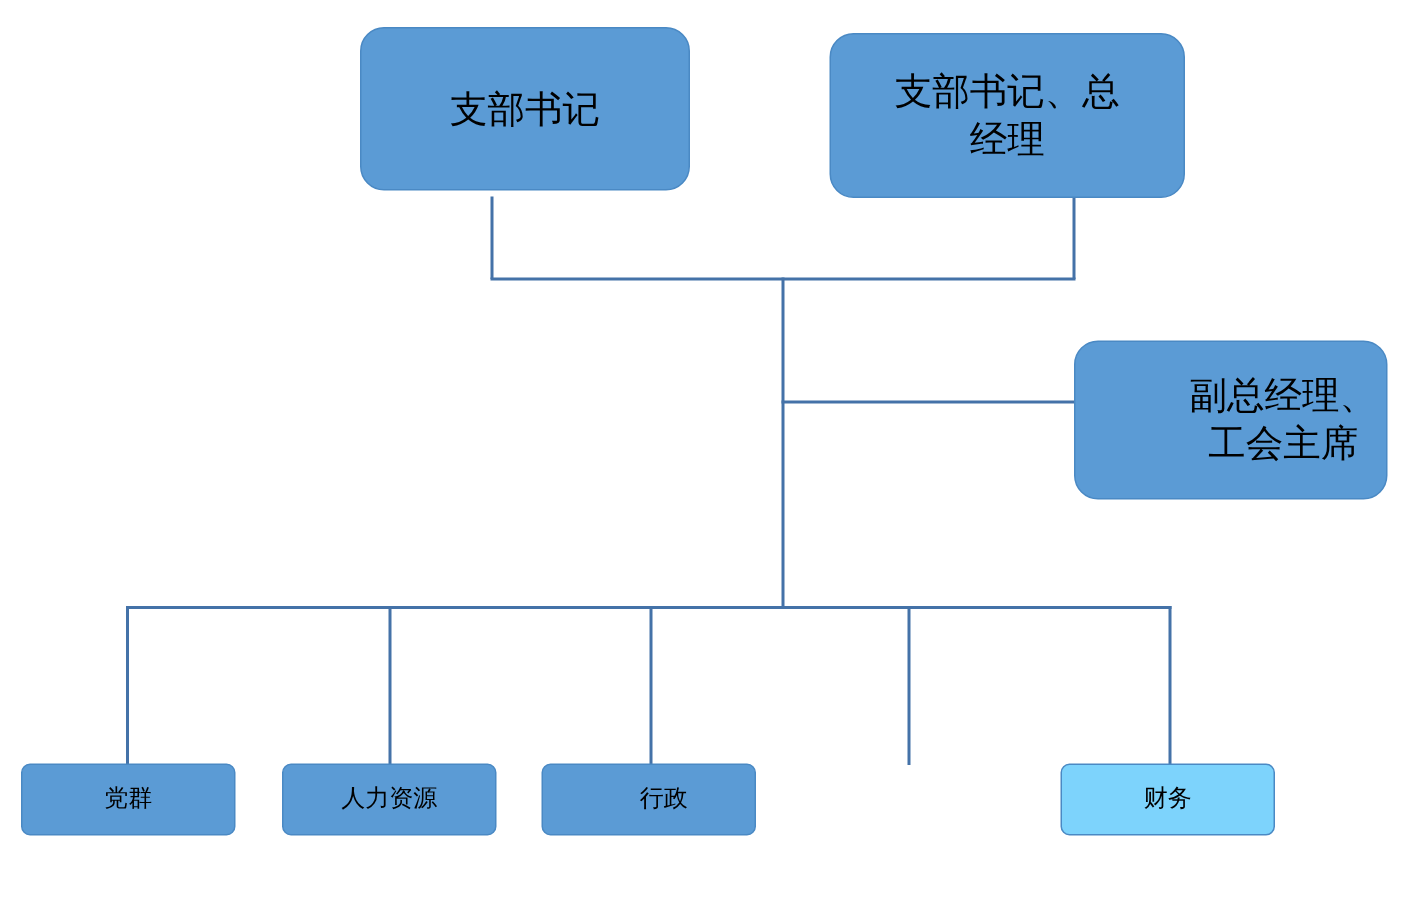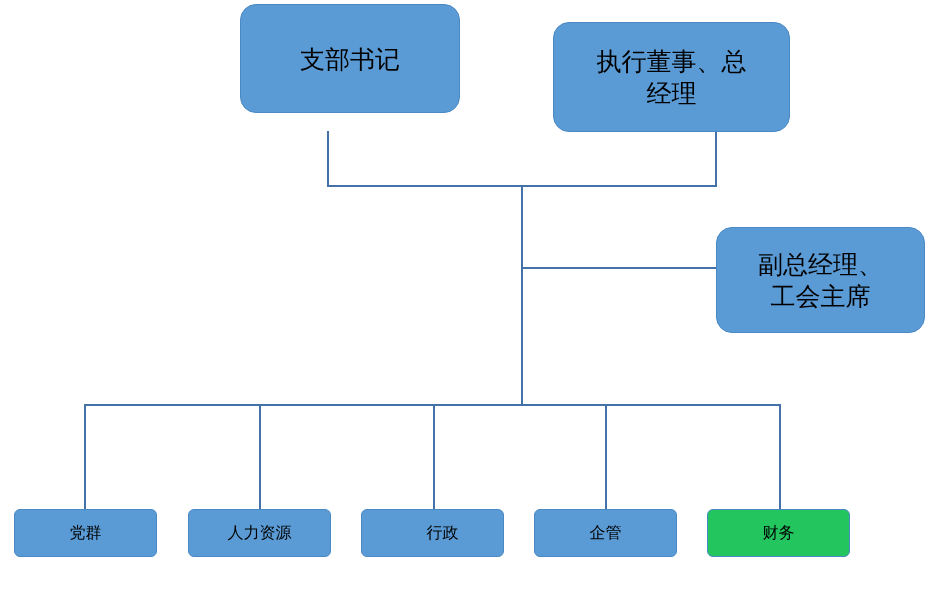--- a/index.html
+++ b/index.html
@@ -62,23 +62,22 @@
     <div class="edge v" style="left: 715px; top: 132px; height: 54px; background: rgb(68, 114, 168);"></div>
     <div class="edge h" style="left: 327px; top: 185px; width: 390px; background: rgb(68, 114, 168);"></div>
     <div class="edge v" style="left: 521px; top: 185px; height: 221px; background: rgb(68, 114, 168);"></div>
     <div class="edge h" style="left: 521px; top: 267px; width: 196px; background: rgb(68, 114, 168);"></div>
     <div class="edge h" style="left: 84px; top: 404px; width: 697px; background: rgb(68, 114, 168);"></div>
     <div class="edge v" style="left: 84px; top: 404px; height: 106px; background: rgb(68, 114, 168);"></div>
     <div class="edge v" style="left: 259px; top: 404px; height: 106px; background: rgb(68, 114, 168);"></div>
     <div class="edge v" style="left: 433px; top: 404px; height: 106px; background: rgb(68, 114, 168);"></div>
     <div class="edge v" style="left: 605px; top: 404px; height: 106px; background: rgb(68, 114, 168);"></div>
     <div class="edge v" style="left: 779px; top: 404px; height: 106px; background: rgb(68, 114, 168);"></div>
-    <div class="node level-1" style="left: 240px; top: 4px; width: 220px; height: 109px; background: rgb(91, 155, 213); border-color: rgb(74, 137, 196);"><span>支部书记</span></div>
-    <div class="node level-1" style="left: 553px; top: 22px; width: 237px; height: 110px; background: rgb(91, 155, 213); border-color: rgb(74, 137, 196);"><span>执行董事、总
+    <div class="node level-1" style="left: 240px; top: 18px; width: 220px; height: 109px; background: rgb(91, 155, 213); border-color: rgb(74, 137, 196);"><span>支部书记</span></div>
+    <div class="node level-1" style="left: 553px; top: 22px; width: 237px; height: 110px; background: rgb(91, 155, 213); border-color: rgb(74, 137, 196);"><span>支部书记、总
 经理</span></div>
-    <div class="node level-2" style="left: 716px; top: 227px; width: 209px; height: 106px; background: rgb(91, 155, 213); border-color: rgb(74, 137, 196);"><span>副总经理、
+    <div class="node level-2" style="left: 716px; top: 227px; width: 209px; height: 106px; background: rgb(91, 155, 213); border-color: rgb(74, 137, 196); justify-content: flex-end;"><span>副总经理、
 工会主席</span></div>
     <div class="node level-3" style="left: 14px; top: 509px; width: 143px; height: 48px; background: rgb(91, 155, 213); border-color: rgb(74, 137, 196);"><span>党群</span></div>
     <div class="node level-3" style="left: 188px; top: 509px; width: 143px; height: 48px; background: rgb(91, 155, 213); border-color: rgb(74, 137, 196); text-align: right;"><span>人力资源</span></div>
     <div class="node level-3" style="left: 361px; top: 509px; width: 143px; height: 48px; background: rgb(91, 155, 213); border-color: rgb(74, 137, 196); padding-left: 26px;"><span>行政</span></div>
-    <div class="node level-3" style="left: 534px; top: 509px; width: 143px; height: 48px; background: rgb(91, 155, 213); border-color: rgb(74, 137, 196);"><span>企管</span></div>
-    <div class="node level-3" style="left: 707px; top: 509px; width: 143px; height: 48px; background: #22c55e; border-color: rgb(74, 137, 196);"><span>财务</span></div>
+    <div class="node level-3" style="left: 707px; top: 509px; width: 143px; height: 48px; background: #7dd3fc; border-color: rgb(74, 137, 196);"><span>财务</span></div>
   </div>
 
 </body></html>

